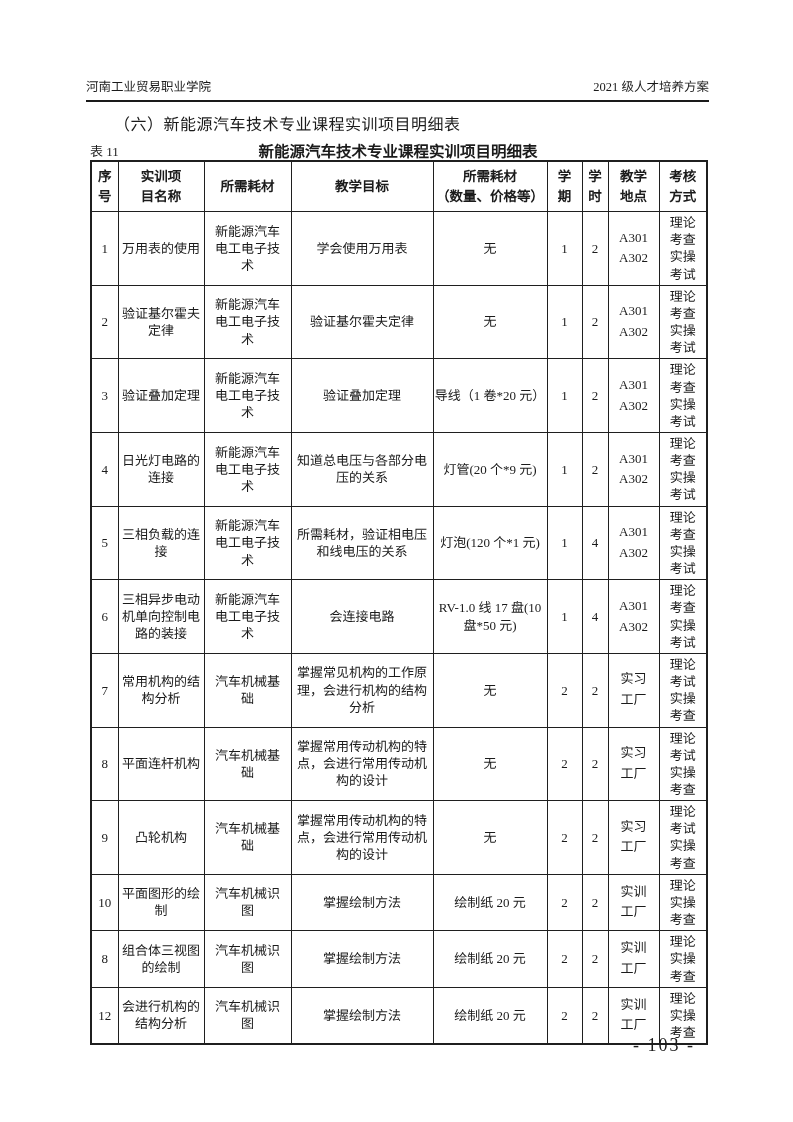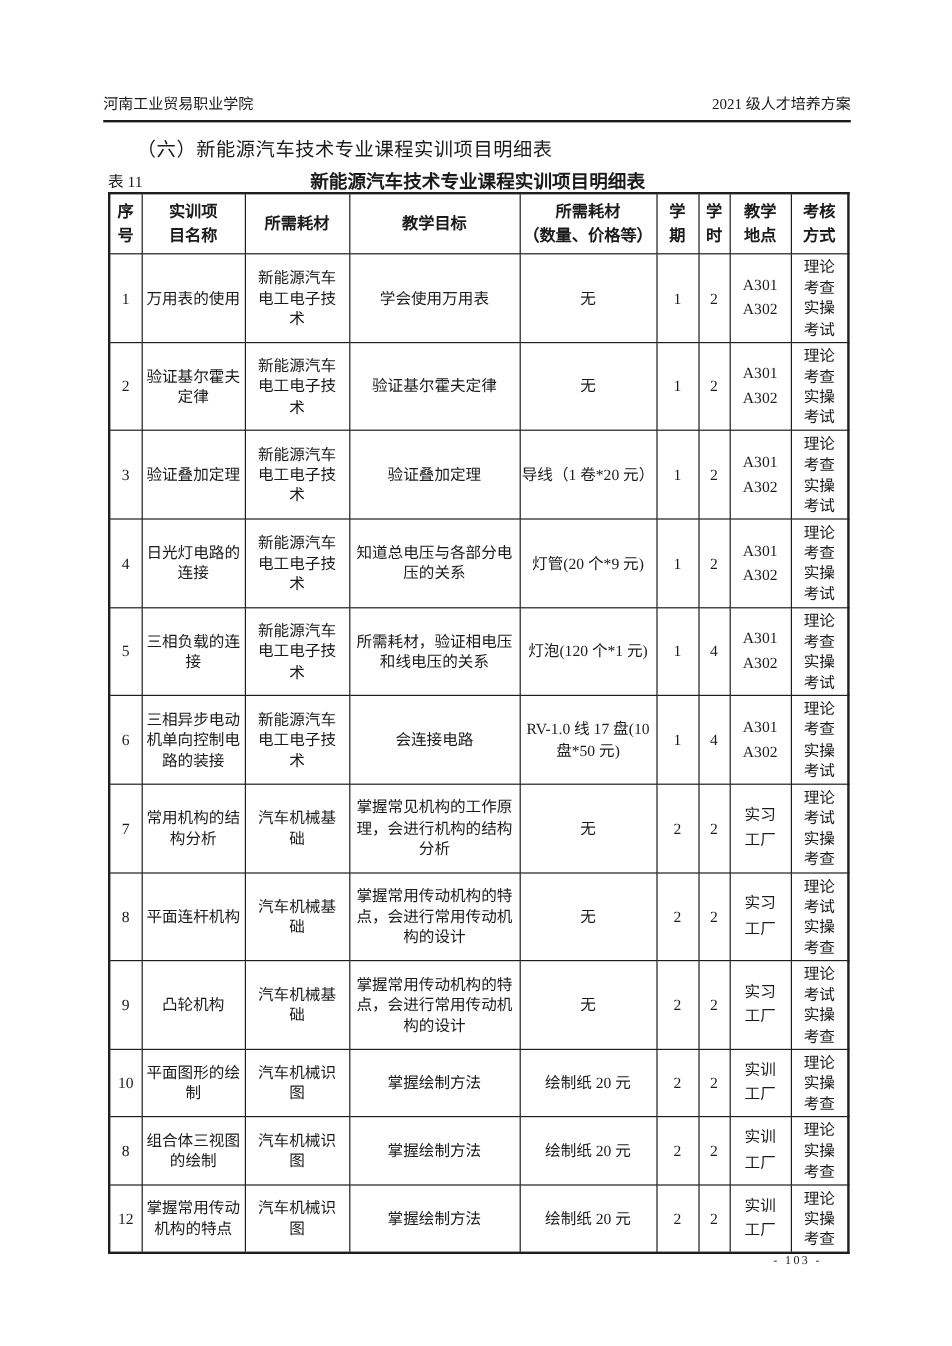--- a/index.html
+++ b/index.html
@@ -85,23 +85,23 @@
     padding: 2px 3px;
   }
   .training-table td:nth-child(3) { padding: 2px 7px; }
   .training-table td:nth-child(4) { padding: 2px 4px; }
   .training-table td:nth-child(5) { padding: 2px 1px; }
   .training-table td:nth-child(8) { line-height: 1.6; margin-left: 47px; }
   .training-table td.left { text-align: center; }
   
   .page-footer {
     position: absolute;
-    right: 108px;
+    right: 98px;
     bottom: 66px;
-    font-size: 10px;
+    font-size: 18px;
     letter-spacing: 2px;
     margin-left: 37px;
   }
 </style>
 </head>
 <body>
 
 <div class="page">
 
   <div class="page-header">
@@ -307,21 +307,21 @@
           <td>2</td>
           <td>2</td>
           <td>实训
 工厂</td>
           <td>理论
 实操
 考查</td>
         </tr>
         <tr>
           <td>12</td>
-          <td class="left">掌握常用传动机构的特点</td>
+          <td class="left">会进行机构的结构分析</td>
           <td class="left">汽车机械识图</td>
           <td>掌握绘制方法</td>
           <td>绘制纸 20 元</td>
           <td>2</td>
           <td>2</td>
           <td>实训
 工厂</td>
           <td>理论
 实操
 考查</td>

